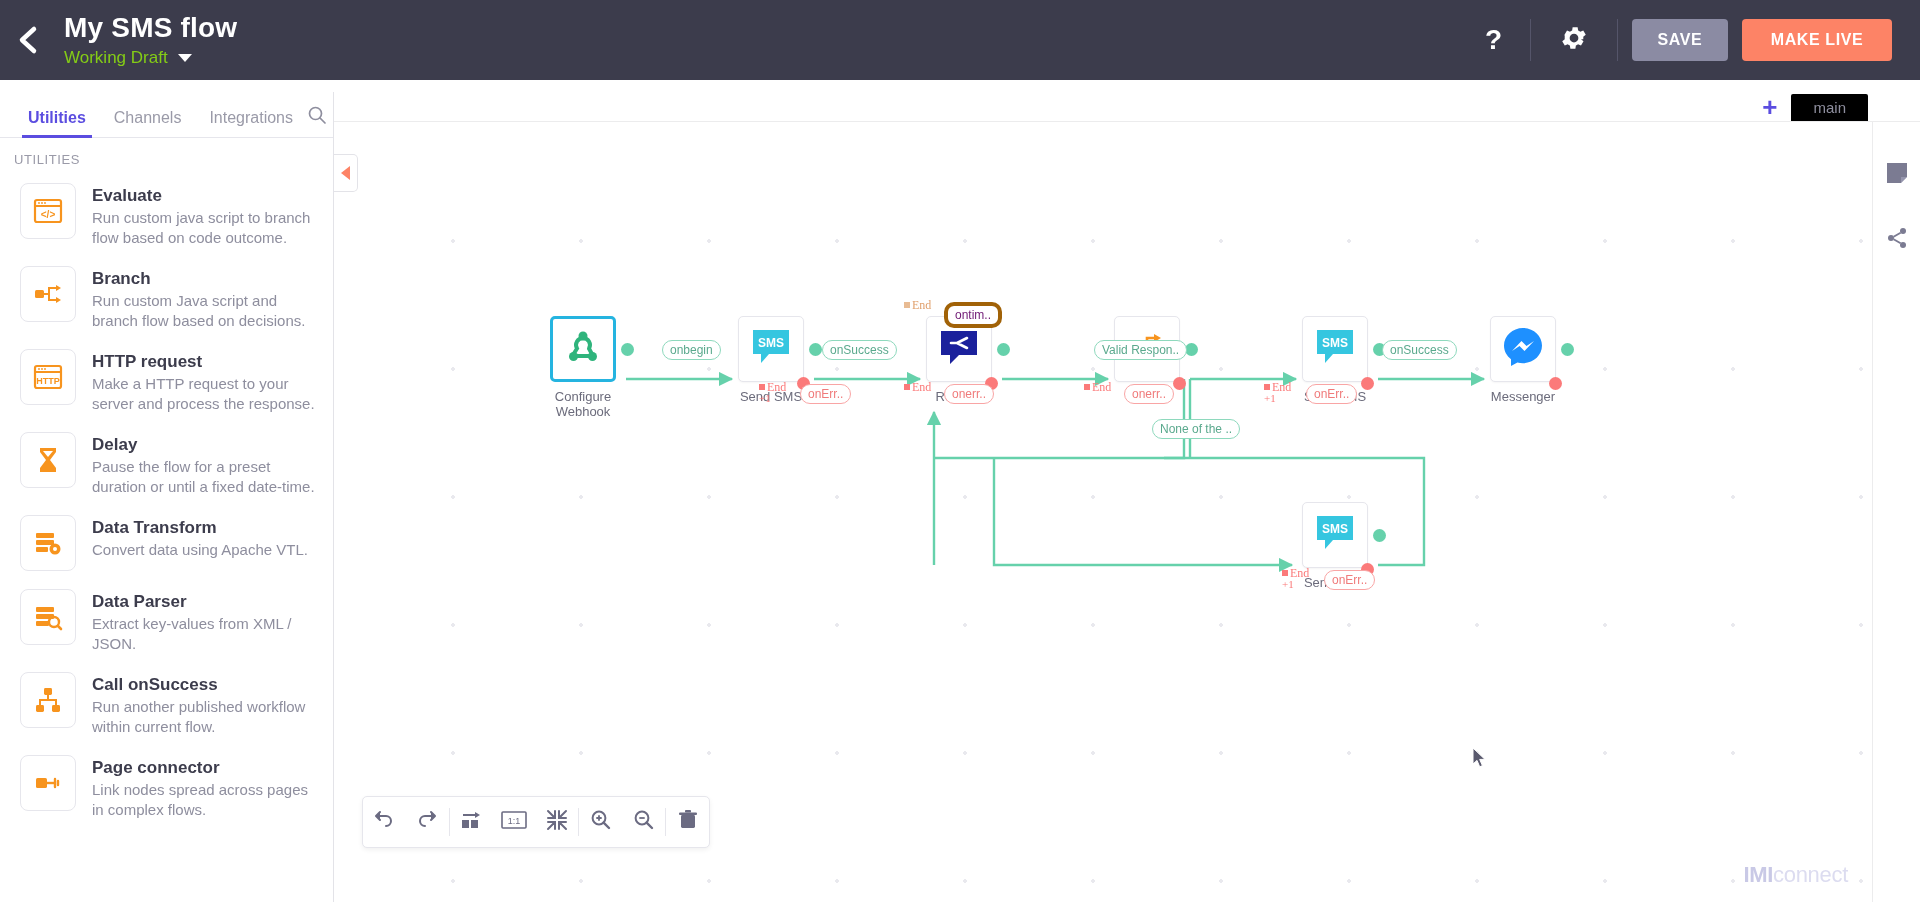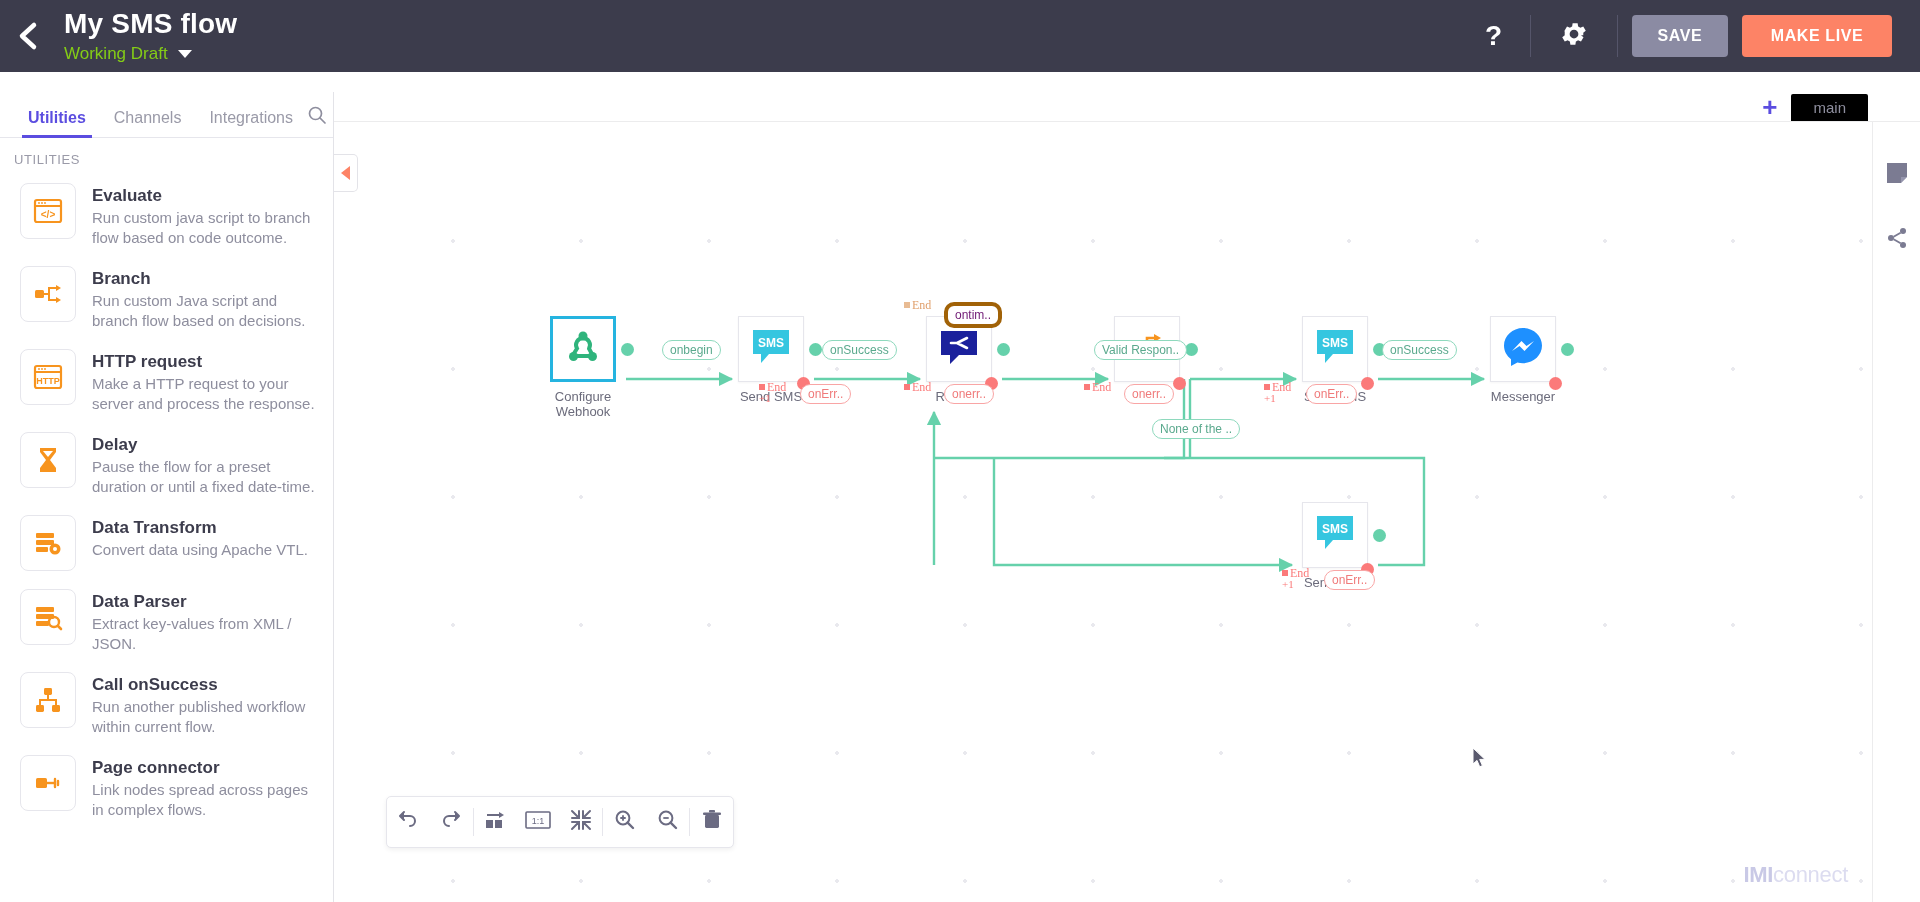--- a/index.html
+++ b/index.html
@@ -4,21 +4,21 @@
 <style>
   * { box-sizing: border-box; margin: 0; padding: 0; }
   html, body {
     width: 1920px; height: 902px;
     font-family: "Liberation Sans", sans-serif;
     overflow: hidden; background: #fff;
   }
 
   
   .topbar {
-    position: absolute; top: 0; left: 0; width: 1920px; height: 72px;
+    position: absolute; top: 0; left: 0; width: 1920px; height: 80px;
     background: #3c3c4c; display: flex; align-items: center;
   }
   .back-arrow {
     width: 56px; height: 92px; display: flex; align-items: center;
     justify-content: center; cursor: pointer;
   }
   .back-arrow svg { display: block; }
   .title-block { margin-left: 8px; }
   .flow-title {
     color: #ffffff; font-size: 28px; font-weight: bold;
@@ -125,21 +125,21 @@
     position: absolute; right: 0; top: 30px; width: 48px; height: 780px;
     border-left: 1px solid #ececed; background: #fff;
     display: flex; flex-direction: column; align-items: center; gap: 38px;
     padding-top: 40px;
   }
   .rail-btn { cursor: pointer; }
 
   
   .flow-svg { position: absolute; top: 30px; left: 0; width: 1538px; height: 780px; }
   .node {
-    position: absolute; width: 66px; height: 66px; border-radius: 0;
+    position: absolute; width: 66px; height: 66px; border-radius: 5px;
     background: #fff; border: 1px solid #e6e6ec; display: flex;
     align-items: center; justify-content: center; cursor: pointer;
     box-shadow: 0 1px 2px rgba(0,0,0,0.04);
   }
   .node.selected { border: 3px solid #25b4e0; box-shadow: none; }
   .node-label {
     position: absolute; font-size: 13px; color: #6b6b7b; text-align: center;
     width: 110px; line-height: 15px; pointer-events: none;
   }
   .port {
@@ -162,21 +162,21 @@
   .pill {
     position: absolute; font-size: 12px; background: #fff; border-radius: 10px;
     padding: 2px 7px; white-space: nowrap; cursor: pointer;
   }
   .pill.green { border: 1px solid #8ed9bd; color: #5aa98d; }
   .pill.red { border: 1px solid #f9a5a5; color: #f07b7b; }
   .pill.orange { border: 4px solid #a16207; color: #701a75; }
 
   
   .bottom-toolbar {
-    position: absolute; left: 386px; bottom: 54px; width: 348px; height: 52px;
+    position: absolute; left: 362px; bottom: 54px; width: 348px; height: 52px;
     background: #fff; border: 1px solid #e6e6ec; border-radius: 5px;
     display: flex; align-items: center; box-shadow: 0 2px 5px rgba(0,0,0,0.06);
   }
   .tb-btn {
     flex: 1; height: 52px; display: flex; align-items: center;
     justify-content: center; cursor: pointer;
   }
   .tb-sep { width: 1px; height: 28px; background: #e6e6ec; }
   .logo {
     position: absolute; right: 72px; bottom: 14px; font-size: 22px;

